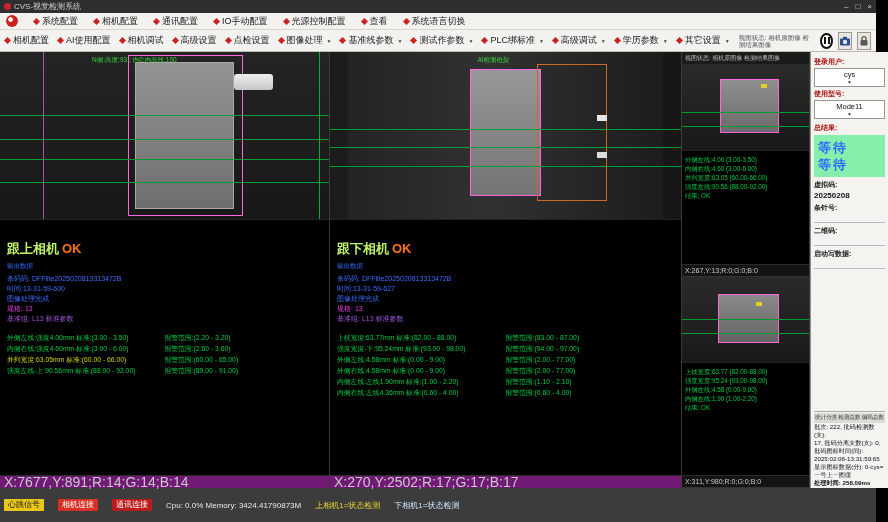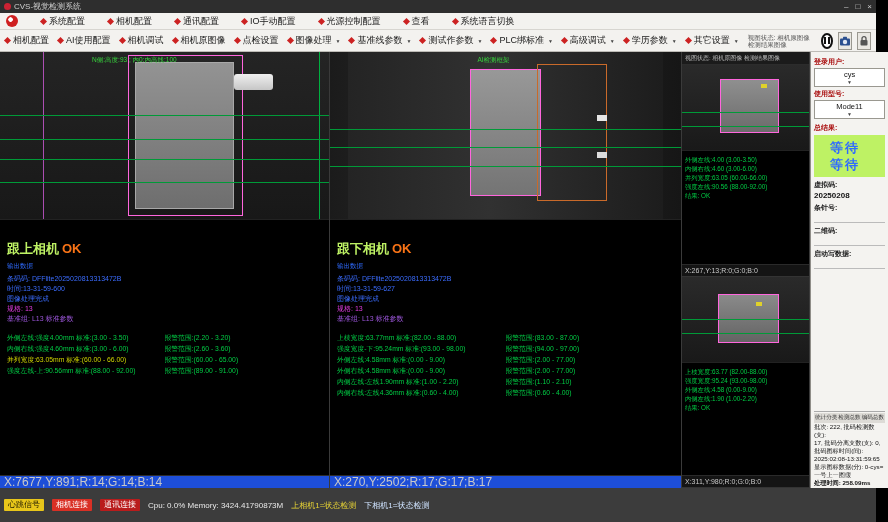--- a/index.html
+++ b/index.html
@@ -9,21 +9,21 @@
 
   
   .titlebar { height:13px; background:#2e2e2e; display:flex; align-items:center; justify-content:space-between; padding:0 4px; flex:0 0 13px; }
   .tb-left { display:flex; align-items:center; gap:3px; }
   .tb-logo { width:7px; height:7px; border-radius:50%; background:#c23; display:inline-block; }
   .tb-title { font-size:8px; color:#cfcfcf; }
   .tb-ctrls { display:flex; gap:7px; }
   .tb-btn { font-size:8px; color:#cfcfcf; cursor:pointer; line-height:11px; }
 
   
-  .menubar { height:17px; background:#f3f2ef; border-bottom:1px solid #d7d5d0; display:flex; align-items:center; gap:23px; padding:0 6px; flex:0 0 17px; }
+  .menubar { height:17px; background:#f3f2ef; border-bottom:1px solid #d7d5d0; display:flex; align-items:center; gap:16px; padding:0 6px; flex:0 0 17px; }
   .logo { width:12px; height:12px; border-radius:50%; background:radial-gradient(circle at 38% 38%, #ffffff 0 2px, #cf2020 2.5px 100%); flex:0 0 12px; }
   .mi { display:flex; align-items:center; gap:3px; font-size:9px; color:#1a1a1a; cursor:pointer; white-space:nowrap; }
   .dia { width:5px; height:5px; background:#c22; transform:rotate(45deg); display:inline-block; flex:0 0 5px; }
   .caret { font-size:5px; color:#444; margin-left:1px; }
 
   
   .tabrow { height:15px; background:#e9e7e3; border-bottom:1px solid #d2d0cb; display:flex; align-items:flex-end; padding:0 4px; flex:0 0 15px; }
   .runtab { background:#f8f7f4; border:1px solid #c7c5c0; border-bottom:none; font-size:9px; color:#222; padding:1px 10px; }
 
   
@@ -35,21 +35,21 @@
   .pause-btn i { width:2px; height:7px; background:#111; display:block; }
   .icon-btn { width:18px; height:18px; border:1px solid #9a9890; background:#e9e7e2; display:flex; align-items:center; justify-content:center; cursor:pointer; }
 
   
   .main { flex:1 1 auto; display:flex; height:440px; }
   .view { background:#000; border-right:1px solid #3a3a3a; display:flex; flex-direction:column; position:relative; }
   .vleft { width:330px; flex:0 0 330px; }
   .vmid  { width:352px; flex:0 0 352px; }
   .vimg { height:168px; position:relative; overflow:hidden; flex:0 0 168px; background:linear-gradient(180deg,#242424,#181818); border-bottom:1px solid #222; }
   .vbody { flex:1 1 auto; padding:20px 7px 2px 7px; overflow:hidden; }
-  .vcoord { flex:0 0 13px; height:13px; background:#1d4ed8; border-top:1px solid #2c2c2c; color:#c8c8c8; font-size:12px; line-height:12px; padding-left:4px; }
+  .vcoord { flex:0 0 13px; height:13px; background:#701a75; border-top:1px solid #2c2c2c; color:#c8c8c8; font-size:14px; line-height:12px; padding-left:4px; }
 
   .vtitle { font-size:13px; font-weight:bold; margin-bottom:4px; }
   .vtitle .t-blue { color:#bef264; }
   .vtitle .t-ok { color:#f97316; margin-left:3px; }
   .vsub { font-size:6.5px; color:#2f6bff; margin-bottom:3px; }
   .vline { font-size:7px; line-height:10px; white-space:nowrap; }
   .c-blue { color:#3b6cff; }
   .c-mag { color:#e03ce0; }
   .c-mag2 { color:#9a55d8; }
   .mrow { display:flex; font-size:6.8px; line-height:11px; white-space:nowrap; }
@@ -73,30 +73,30 @@
   .tlines { flex:1 1 auto; padding:4px 3px; }
   .tline { font-size:6.3px; line-height:9px; color:#00cc44; white-space:nowrap; overflow:hidden; }
   .tcoord { flex:0 0 12px; background:#141414; border-top:1px solid #2a2a2a; color:#c8c8c8; font-size:7px; line-height:11px; padding-left:3px; white-space:nowrap; }
 
   
   .panel { width:78px; flex:0 0 78px; background:#f4f3f0; border-left:1px solid #8f8d88; display:flex; flex-direction:column; padding:3px 3px 1px 3px; color:#111; }
   .p-label { font-size:7px; color:#a11; font-weight:bold; margin-top:2px; }
   .p-label-k { font-size:7px; color:#222; font-weight:bold; margin-top:3px; }
   .p-combo { border:1px solid #9a9890; background:#fff; font-size:7.5px; color:#111; padding:1px 2px; display:flex; justify-content:space-between; align-items:center; margin-top:1px; cursor:pointer;flex-direction:column; }
   .p-combo .cdown { font-size:5px; color:#444; }
-  .p-result { background:#bef264; margin-top:2px; padding:4px 16px; }
+  .p-result { background:#86efac; margin-top:2px; padding:4px 4px; }
   .p-result div { color:#2f6bff; font-size:13px; font-weight:bold; line-height:17px; letter-spacing:2px; }
   .p-value { font-size:8px; font-weight:bold; color:#111; margin-top:1px; }
   .p-empty { border-bottom:1px solid #bbb; height:9px; margin-top:1px; }
   .p-stats { margin-top:auto; border-top:1px solid #aaa; padding-top:1px; }
   .p-sthead { display:flex; justify-content:space-between; background:#dddbd6; font-size:5.6px; color:#333; padding:1px 1px; }
   .p-stline { font-size:6.2px; line-height:8px; color:#111; word-break:break-all; white-space:normal; }
 
   
-  .statusbar { flex:0 0 15px; height:15px; background:#3c3c3c; display:flex; align-items:center; gap:8px; padding:17px 4px; font-size:8px; }
+  .statusbar { flex:0 0 15px; height:15px; background:#3c3c3c; display:flex; align-items:center; gap:14px; padding:17px 4px; font-size:8px; }
   .badge { font-size:8px; padding:0px 4px; line-height:12px; border-radius:1px; }
   .b-yellow { background:#e8c61a; color:#201a00; }
   .b-red { background:#d93025; color:#fff; }
   .b-orange { background:#b91c1c; color:#fff; }
   .sb-text { color:#e8e8e8; }
   .sb-yellow { color:#e6d235; }
   .sb-light { color:#cfe3ff; }
 </style>
 </head>
 <body>
@@ -156,21 +156,21 @@
     <span class="tbar-item">
         <i class="dia"></i>
         <span>AI使用配置</span>
       </span>
     <span class="tbar-item">
         <i class="dia"></i>
         <span>相机调试</span>
       </span>
     <span class="tbar-item">
         <i class="dia"></i>
-        <span>相机原图像</span>
+        <span>高级设置</span>
       </span>
     <span class="tbar-item">
         <i class="dia"></i>
         <span>点检设置</span>
       </span>
     <span class="tbar-item">
         <i class="dia"></i>
         <span>图像处理</span>
         <span class="caret">▼</span>
       </span>

